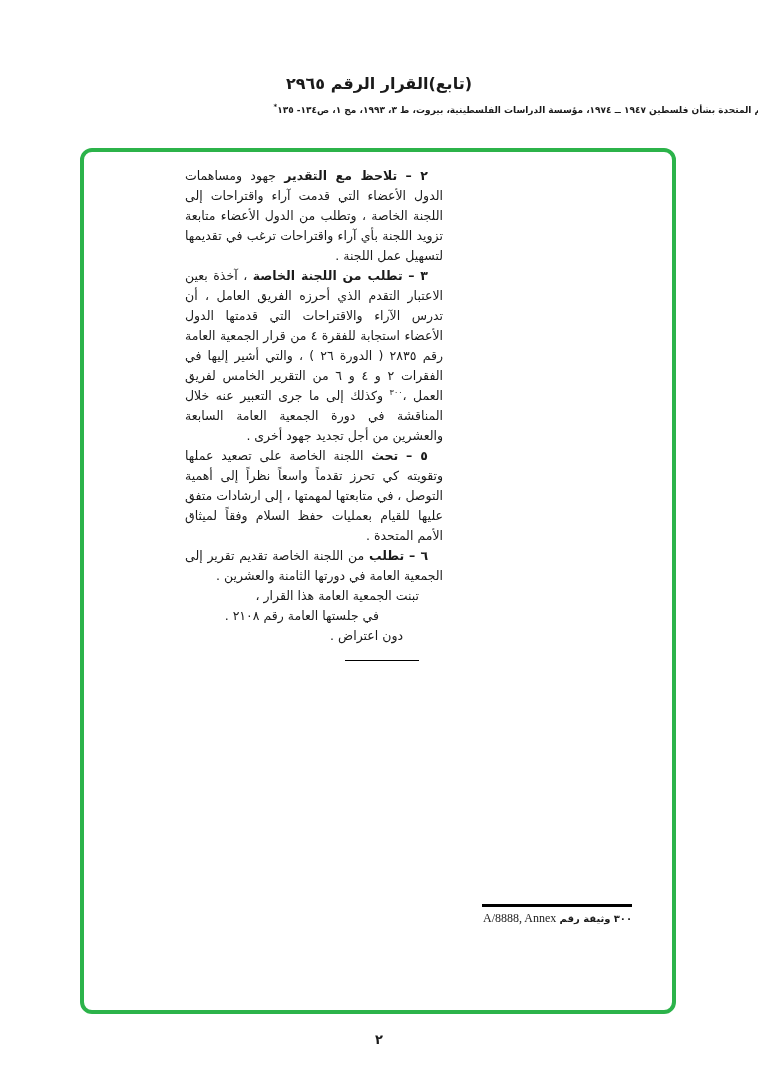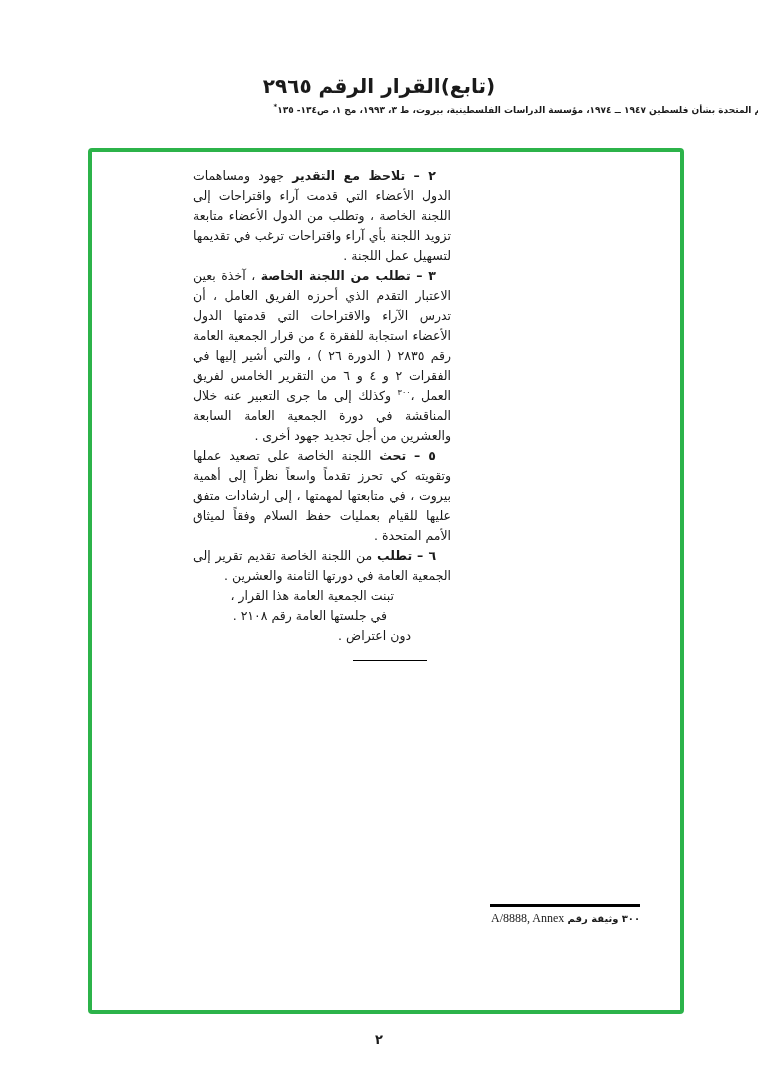--- a/index.html
+++ b/index.html
@@ -16,43 +16,43 @@
     background: #ffffff;
     overflow: hidden;
   }
   .header-title {
     position: absolute;
     top: 74px;
     left: 0;
     width: 100%;
     text-align: center;
     direction: rtl;
-    font-size: 20px;
+    font-size: 16px;
     font-weight: 700;
     letter-spacing: 0.5px;
   }
   .header-subtitle {
     position: absolute;
     top: 103px;
     left: 16px;
     width: 100%;
     direction: rtl;
     font-size: 9px;
     font-weight: 700;
     margin-left: 38px;
   }
   .cite-mark { font-size: 7px; }
   .frame {
     position: absolute;
-    left: 88px;
+    left: 80px;
     top: 148px;
     width: 588px;
     height: 858px;
     border: 4px solid var(--frame-green, #2cb34a);
-    border-radius: 4px;
+    border-radius: 12px;
     background: #ffffff;
   }
   .text-block {
     position: absolute;
     top: 14px;
     left: 101px;
     width: 258px;
     direction: rtl;
     font-size: 12.5px;
     line-height: 20px;
@@ -65,21 +65,21 @@
   .b { font-weight: 700; }
   .fn-ref {
     font-size: 8px;
     line-height: 0;
     font-weight: 400;
   }
   .closing {
     text-align: right;
     text-indent: 0;
   }
-  .c1 { margin-right: 57px; }
+  .c1 { margin-right: 24px; }
   .c2 { margin-right: 64px; }
   .c3 { margin-right: 40px; }
   .closing-rule {
     width: 74px;
     height: 0;
     border-top: 1.5px solid #000;
     margin: 14px 24px 0 auto;
   }
   .footnote {
     position: absolute;
@@ -138,21 +138,21 @@
         <span class="b">٣ –</span>
         <span class="b">تطلب من اللجنة الخاصة</span>
         <span>، آخذة بعين الاعتبار التقدم الذي أحرزه الفريق العامل ، أن تدرس الآراء والاقتراحات التي قدمتها الدول الأعضاء استجابة للفقرة ٤ من قرار الجمعية العامة رقم ٢٨٣٥ ( الدورة ٢٦ ) ، والتي أشير إليها في الفقرات ٢ و ٤ و ٦ من التقرير الخامس لفريق العمل ،</span><sup class="fn-ref">٣٠٠</sup>
         <span>وكذلك إلى ما جرى التعبير عنه خلال المناقشة في دورة الجمعية العامة السابعة والعشرين من أجل تجديد جهود أخرى .</span>
       </p>
 
 
       <p class="para">
         <span class="b">٥ –</span>
         <span class="b">تحث</span>
-        <span>اللجنة الخاصة على تصعيد عملها وتقويته كي تحرز تقدماً واسعاً نظراً إلى أهمية بيروت ، في متابعتها لمهمتها ، إلى ارشادات متفق عليها للقيام بعمليات حفظ السلام وفقاً لميثاق الأمم المتحدة .</span>
+        <span>اللجنة الخاصة على تصعيد عملها وتقويته كي تحرز تقدماً واسعاً نظراً إلى أهمية التوصل ، في متابعتها لمهمتها ، إلى ارشادات متفق عليها للقيام بعمليات حفظ السلام وفقاً لميثاق الأمم المتحدة .</span>
       </p>
 
       <p class="para">
         <span class="b">٦ –</span>
         <span class="b">تطلب</span>
         <span>من اللجنة الخاصة تقديم تقرير إلى الجمعية العامة في دورتها الثامنة والعشرين .</span>
       </p>
 
       <p class="para closing c1">تبنت الجمعية العامة هذا القرار ،</p>
       <p class="para closing c2">في جلستها العامة رقم ٢١٠٨ .</p>

